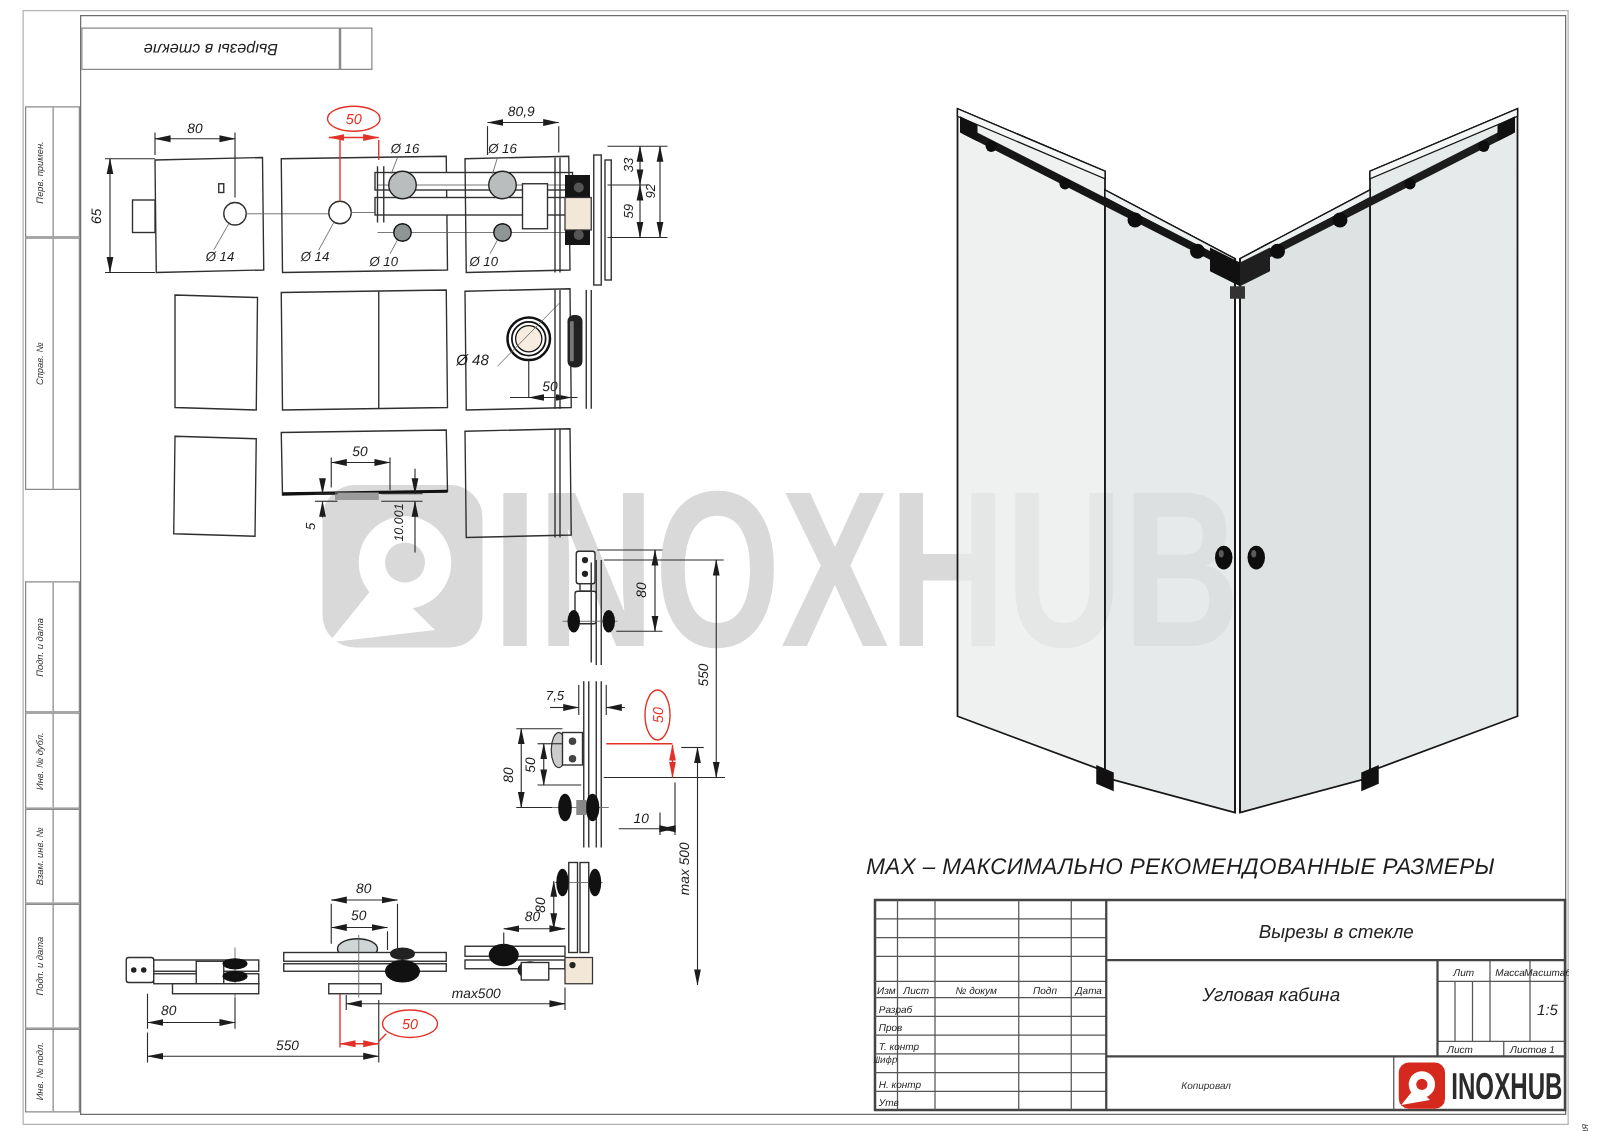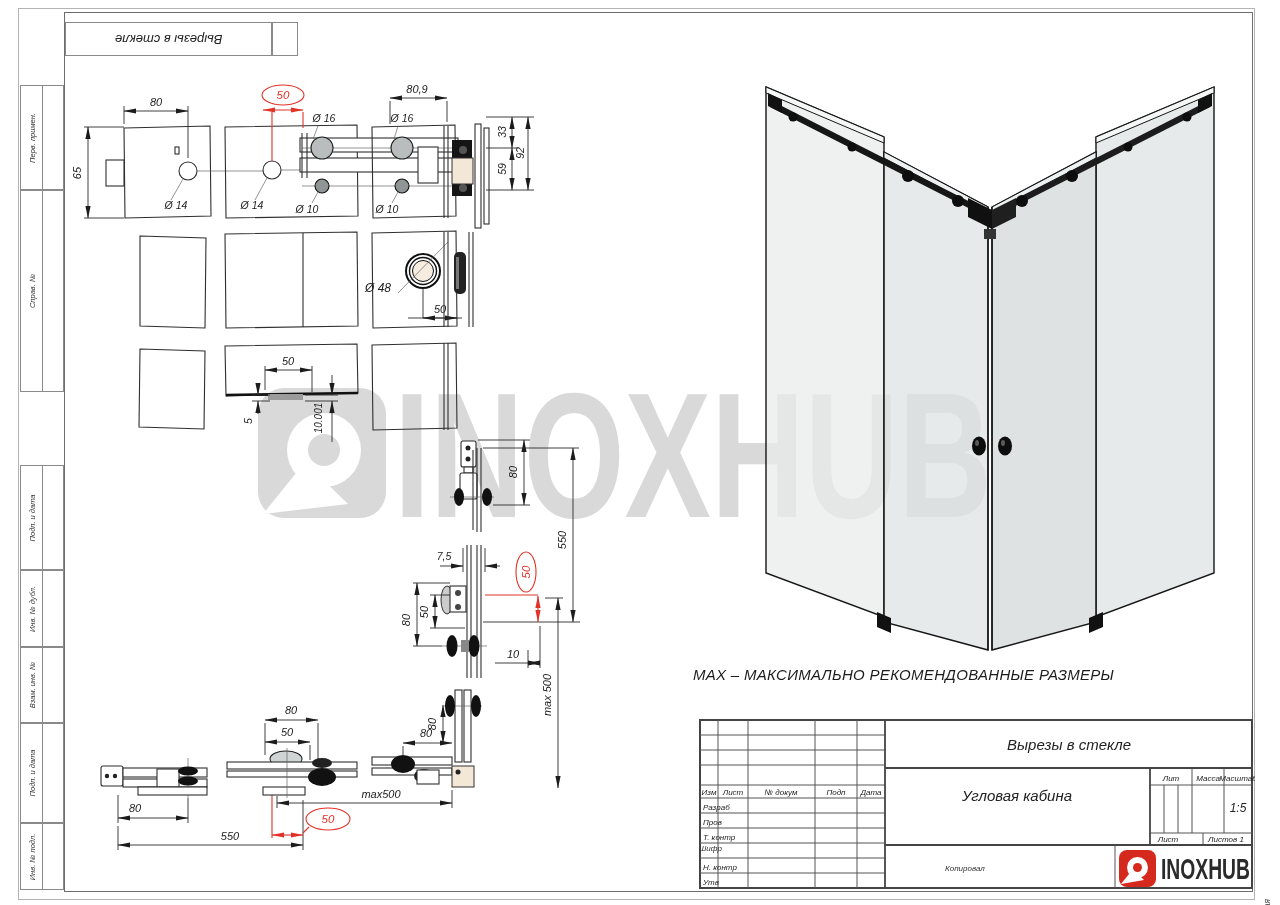--- a/index.html
+++ b/index.html
@@ -11,21 +11,21 @@
   #frame{left:64px;top:12px;width:1187px;height:878px;border:1.4px solid #6e6e6e;}
   
   .mblock{left:20px;width:44px;border:1px solid #8a8a8a;box-sizing:border-box;}
   .mlabel{position:absolute;left:0;top:0;width:21px;height:100%;border-right:1px solid #8a8a8a;}
   .mlabel span{position:absolute;left:50%;top:50%;transform:translate(-50%,-50%) rotate(-90deg);
     white-space:nowrap;font-size:7.5px;font-style:italic;color:#333;}
   
   .stampbox{border:1px solid #8a8a8a;box-sizing:border-box;display:flex;align-items:center;justify-content:center;}
   #back-stamp-text{transform:rotate(180deg);font-style:italic;font-size:13px;color:#222;}
   
-  .note{font-style:italic;font-size:15px;letter-spacing:.3px;color:#1c1c1c;white-space:nowrap;}
+  .note{font-style:italic;font-size:18px;letter-spacing:.3px;color:#1c1c1c;white-space:nowrap;margin-top:17px;}
   .foot{font-style:italic;font-size:8px;color:#333;white-space:nowrap;}
   #file-note{right:8px;bottom:6px;transform-origin:bottom right;transform:rotate(-90deg);
     font-style:italic;font-size:8.5px;color:#444;white-space:nowrap;}
   
   .dt{font-family:"Liberation Sans",sans-serif;font-style:italic;fill:#1c1c1c;}
   .dtr{font-family:"Liberation Sans",sans-serif;font-style:italic;fill:#e23227;}
   .ln{stroke:#2f2f2f;stroke-width:1.1;fill:none;}
   .part{fill:#fff;stroke:#2f2f2f;stroke-width:1.1;}
   .thin{stroke:#666;stroke-width:.7;fill:none;}
   .dim{stroke:#2a2a2a;stroke-width:.9;fill:none;}
@@ -467,19 +467,19 @@
 
     <g>
       <rect x="1119" y="850" width="37" height="37" rx="8" fill="#d6291e"></rect>
       <polygon points="1121,884 1133,869 1144,880" fill="#fff"></polygon>
       <circle cx="1137.5" cy="867.5" r="10.5" fill="#fff"></circle>
       <circle cx="1137.5" cy="867.5" r="4.5" fill="#d6291e"></circle>
     </g>
     <text x="1161" y="879" font-size="30" font-weight="bold" fill="#2b2b2b" textLength="89" lengthAdjust="spacingAndGlyphs" font-family="Liberation Sans,sans-serif">INOXHUB</text>
   </svg>
 
-  <div class="abs foot" style="left:699px;top:844px;">Шифр</div>
+  <div class="abs foot" style="left:699px;top:844px;font-family:Liberation Mono, monospace;">Шифр</div>
   <div class="abs foot" style="left:945px;top:864px;">Копировал</div>
   <div class="abs foot" style="left:1168px;top:892px;margin-top:12px;">Формат А3</div>
 
   <div class="abs" id="file-note">Файл 806-401-U_Комплект душевой (400 SSS ) раздвижной системы, нерж. сталь матовая</div>
 
 </div>
 
 </body></html>

